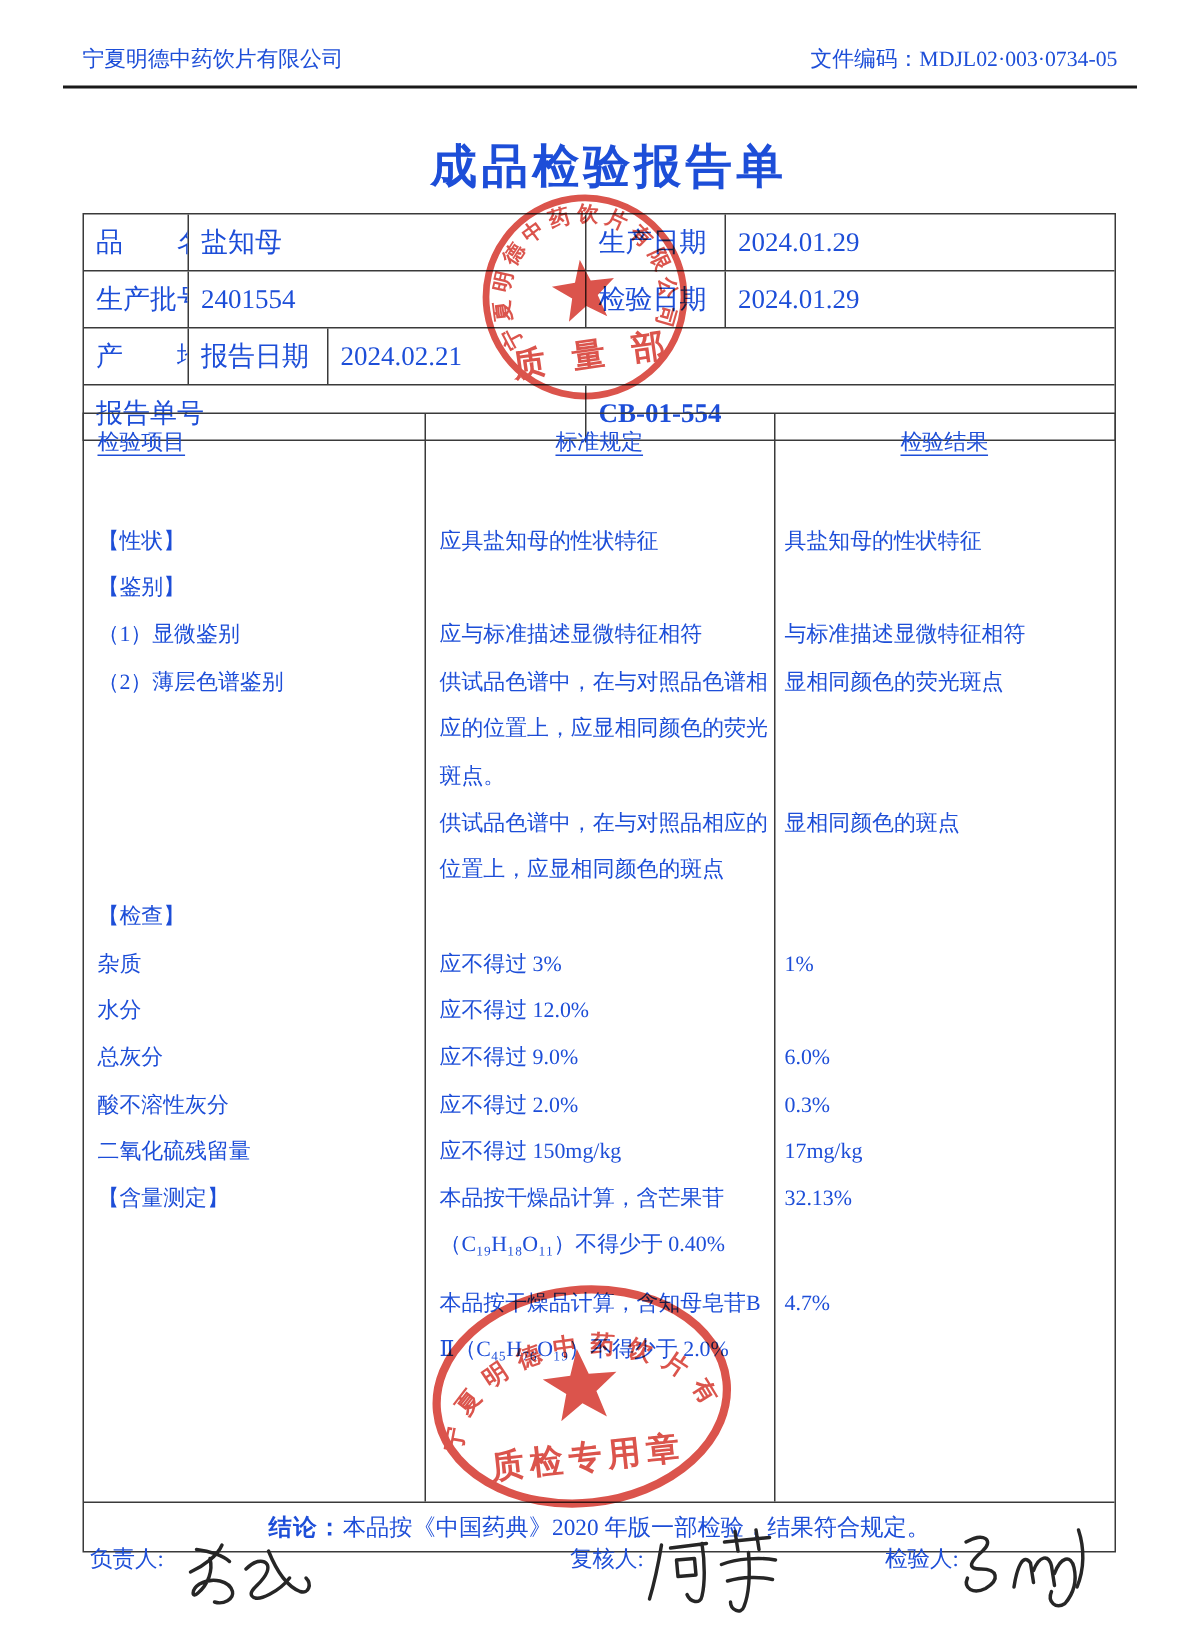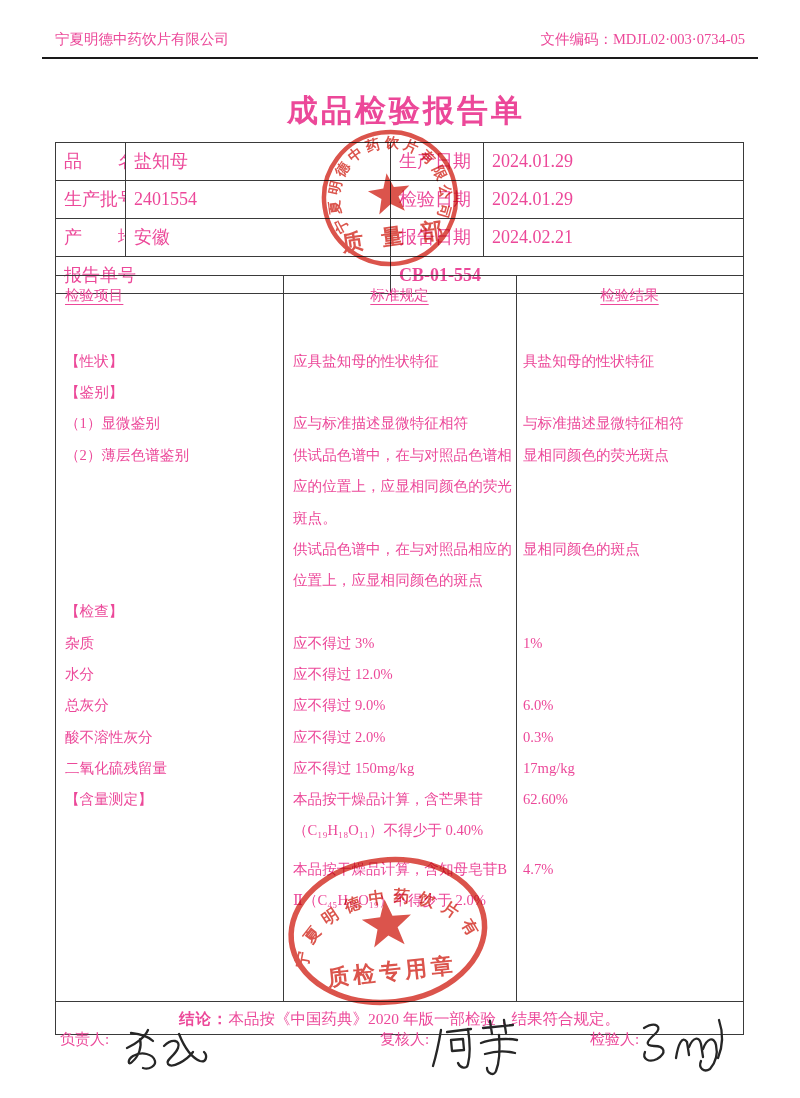--- a/index.html
+++ b/index.html
@@ -1,18 +1,18 @@
 <!DOCTYPE html>
 <html><head>
 <meta charset="utf-8">
 <style>
   html,body{margin:0;padding:0;background:#ffffff;}
   .page{
     position:relative;width:800px;height:1098px;background:#ffffff;overflow:hidden;
-    font-family:"Liberation Serif","DejaVu Serif",serif;color:#ec4899;
+    font-family:"Liberation Serif","DejaVu Serif",serif;color:#1d4ed8;
   }
   
   .hdr{position:absolute;left:55px;right:55px;top:30px;height:22px;font-size:14.5px;}
   .hdr .co{position:absolute;left:0;top:0;}
   .hdr .fc{position:absolute;right:0;top:0;}
   .hdr-rule{position:absolute;left:42px;right:42px;top:57px;height:2px;background:#1a1a1a;}
   .title{position:absolute;left:0;right:0;top:90px;text-align:center;font-size:31px;font-weight:bold;letter-spacing:3px;padding-left:12px;}
 
   
   .info{position:absolute;left:55px;top:142px;width:689px;height:152px;border:1px solid #3a3a3a;box-sizing:border-box;font-size:18px;}
@@ -71,21 +71,20 @@
       <div class="icell dv">2024.01.29</div>
     </div>
     <div class="irow">
       <div class="icell il">生产批号</div>
       <div class="icell iv">2401554</div>
       <div class="icell dl">检验日期</div>
       <div class="icell dv">2024.01.29</div>
     </div>
     <div class="irow">
       <div class="icell il">产　　地</div>
-      <div class="icell iv">安徽</div>
       <div class="icell dl">报告日期</div>
       <div class="icell dv">2024.02.21</div>
     </div>
     <div class="irow">
       <div class="icell rl">报告单号</div>
       <div class="icell rv">CB-01-554</div>
     </div>
   </div>
 
   <div class="main">
@@ -129,21 +128,21 @@
     <div class="ln c1" style="top:446px">酸不溶性灰分</div>
     <div class="ln c2" style="top:446px">应不得过 2.0%</div>
     <div class="ln c3" style="top:446px">0.3%</div>
 
     <div class="ln c1" style="top:477px">二氧化硫残留量</div>
     <div class="ln c2" style="top:477px">应不得过 150mg/kg</div>
     <div class="ln c3" style="top:477px">17mg/kg</div>
 
     <div class="ln c1" style="top:508px">【含量测定】</div>
     <div class="ln c2" style="top:508px;width:202px">本品按干燥品计算，含芒果苷（C₁₉H₁₈O₁₁）不得少于 0.40%</div>
-    <div class="ln c3" style="top:508px">62.60%</div>
+    <div class="ln c3" style="top:508px">32.13%</div>
 
     <div class="ln c2" style="top:578px">本品按干燥品计算，含知母皂苷BⅡ（C₄₅H₇₆O₁₉）不得少于 2.0%</div>
     <div class="ln c3" style="top:578px">4.7%</div>
 
     <div class="concl">
       <b>结论：</b><span>本品按《中国药典》2020 年版一部检验，结果符合规定。</span>
     </div>
   </div>
 
   <div class="flabel" style="left:60px">负责人:</div>

